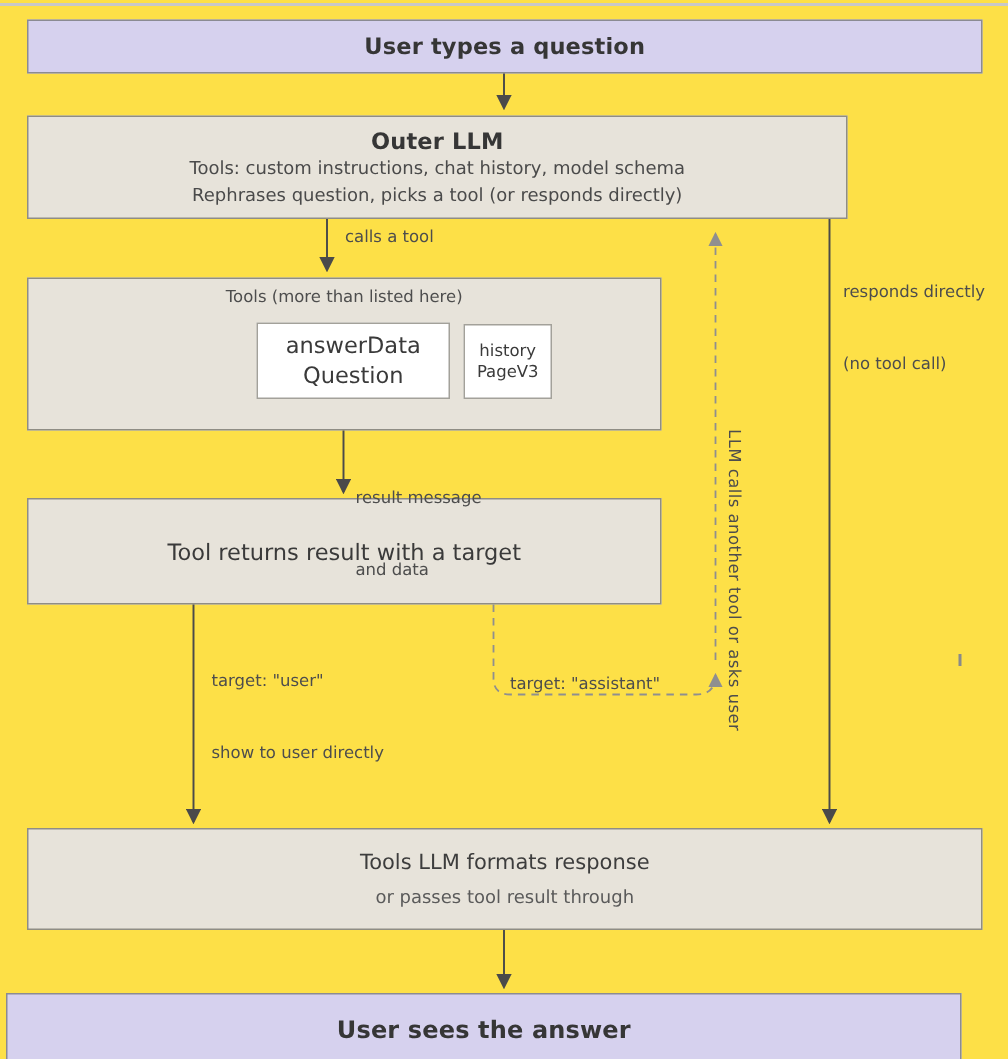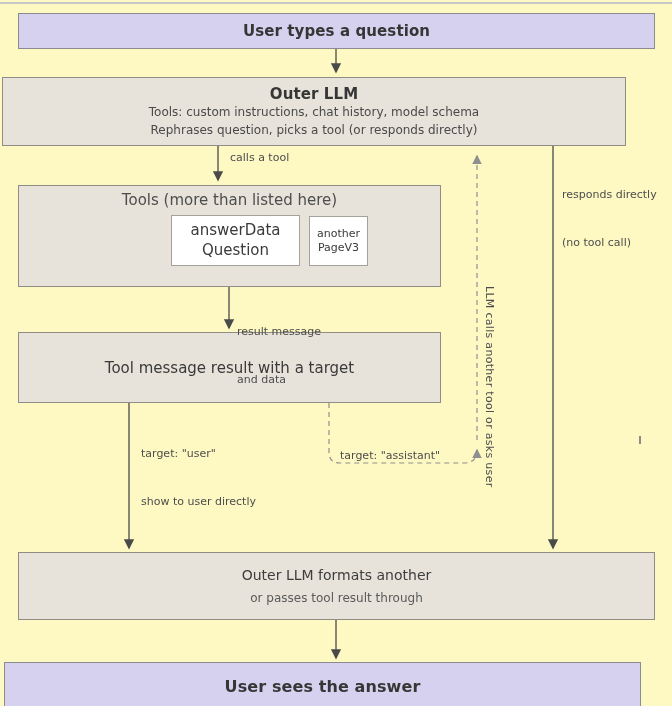--- a/index.html
+++ b/index.html
@@ -1,32 +1,32 @@
 <!DOCTYPE html>
 <html><head>
 <meta charset="utf-8">
 <style>
   html,body{margin:0;padding:0;background:#ffffff;}
   .canvas{
-    position:relative;width:672px;height:706px;background:#fef9c3;overflow:hidden;
+    position:relative;width:672px;height:706px;background:#fde047;overflow:hidden;
     font-family:"DejaVu Sans", sans-serif;
   }
   .hairline{position:absolute;left:0;top:2px;width:672px;height:2px;background:#c8c8c8;}
   .node{position:absolute;box-sizing:border-box;display:flex;flex-direction:column;
         align-items:center;justify-content:center;text-align:center;}
   .purple{background:#d6d1ee;border:1.6px solid #8b8b92;}
   .beige{background:#e7e3da;border:1.5px solid #8f8d85;}
   .chip{background:#ffffff;border:1px solid #a3a19a;color:#3a3a3a;line-height:1.3;}
   .node-title{font-weight:bold;font-size:15px;color:#363636;letter-spacing:.1px;}
   .sub{font-size:12px;color:#4a4a4a;line-height:1.5;}
   .box1{left:18px;top:13px;width:637px;height:36px;}
-  .box2{left:2px;top:77px;width:624px;height:69px;}
+  .box2{left:18px;top:77px;width:547px;height:69px;}
   .toolsbox{left:18px;top:185px;width:423px;height:102px;}
   .tools-title{position:absolute;left:18px;top:191px;width:423px;text-align:center;
-               font-size:15px;color:#4d4d4d;}
+               font-size:11px;color:#4d4d4d;}
   .chip-report{left:33px;top:215px;width:129px;height:51px;font-size:15px;}
   .chip-answer{left:171px;top:215px;width:129px;height:51px;font-size:15px;}
   .chip-create{left:309px;top:216px;width:59px;height:50px;font-size:11px;}
   .chip-discover{left:374px;top:216px;width:58px;height:50px;font-size:11px;}
   .resultbox{left:18px;top:332px;width:423px;height:71px;}
   .resultbox .body-text{font-size:15px;color:#3a3a3a;}
   .formatsbox{left:18px;top:552px;width:637px;height:68px;}
   .formats-title{font-size:14px;color:#3d3d3d;}
   .formats-sub{font-size:12px;color:#5a5a5a;margin-top:8px;}
   .boxend{left:4px;top:662px;width:637px;height:48px;}
@@ -59,30 +59,30 @@
   </div>
 
   <div class="node beige toolsbox"></div>
   <div class="tools-title">Tools (more than listed here)</div>
 
   <div class="node chip chip-answer">
     <span>answerData</span>
     <span>Question</span>
   </div>
   <div class="node chip chip-create">
-    <span>another</span>
+    <span>history</span>
     <span>PageV3</span>
   </div>
 
   <div class="node beige resultbox">
-    <span class="body-text">Tool message result with a target</span>
+    <span class="body-text">Tool returns result with a target</span>
   </div>
 
   <div class="node beige formatsbox">
-    <span class="formats-title">Outer LLM formats another</span>
+    <span class="formats-title">Tools LLM formats response</span>
     <span class="formats-sub">or passes tool result through</span>
   </div>
 
   <div class="node purple boxend">
     <span class="node-title" style="font-size:16px;">User sees the answer</span>
   </div>
 
   <svg class="wires" width="672" height="706" viewBox="0 0 672 706">
     <defs>
       <marker id="arrow-dark" viewBox="0 0 10 10" refX="8.5" refY="5" markerWidth="8" markerHeight="8" orient="auto-start-reverse">

